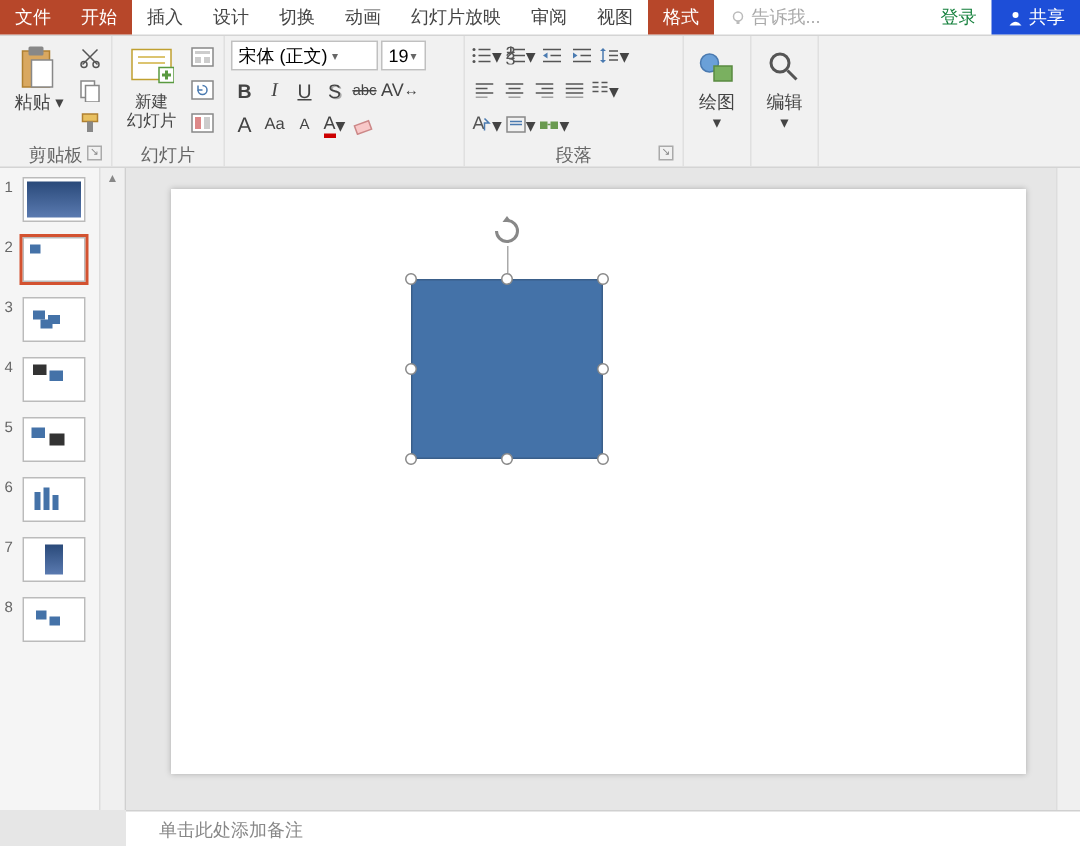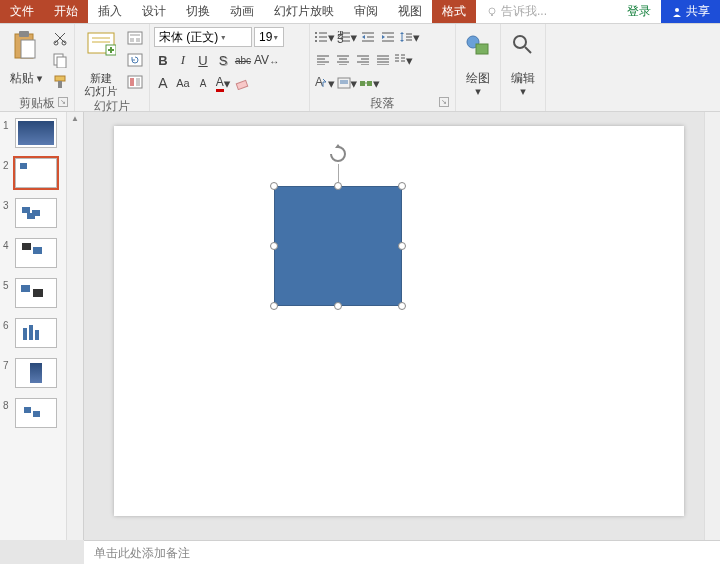--- a/index.html
+++ b/index.html
@@ -14,21 +14,21 @@
 .tab-spacer{flex:1}
 .tab.login{color:#15803d}
 .tab.share{background:#1d4ed8;color:#fff}
 .ribbon{height:88px;background:#f1f1f1;display:flex;border-bottom:1px solid #d4d4d4}
 .group{display:flex;flex-direction:column;padding:3px 4px 0;border-right:1px solid #e0e0e0}
 .group-body{flex:1;display:flex;gap:2px}
 .group-label{height:16px;font-size:11px;color:#666;text-align:center;position:relative}
 .group-label .launcher{position:absolute;right:2px;top:2px;width:10px;height:10px;border:1px solid #aaa;font-size:7px;line-height:7px;text-align:center;color:#888}
 .bigbtn{display:flex;flex-direction:column;align-items:center;justify-content:flex-start;width:44px;padding-top:2px;cursor:pointer}
 .bigbtn .icn{width:32px;height:32px;display:flex;align-items:center;justify-content:center}
-.bigbtn .lbl{font-size:11px;color:#444;text-align:center;line-height:13px;margin-top:11px}
+.bigbtn .lbl{font-size:11px;color:#444;text-align:center;line-height:13px;margin-top:1px}
 .smallcol{display:flex;flex-direction:column;gap:2px;justify-content:flex-start;padding-top:1px}
 .smallbtn{width:20px;height:20px;display:flex;align-items:center;justify-content:center;cursor:pointer}
 .row{display:flex;gap:2px;align-items:center}
 .fontbox{height:20px;border:1px solid #c0c0c0;background:#fff;padding:0 4px;font-size:11px;display:flex;align-items:center;min-width:0}
 .fontname{width:98px}
 .fontsize{width:30px}
 .dd{width:10px;text-align:center;color:#666;font-size:8px}
 .txtbtn{min-width:18px;height:20px;display:flex;align-items:center;justify-content:center;cursor:pointer;font-size:13px;color:#444}
 .txtbtn.bold{font-weight:bold}
 .txtbtn.italic{font-style:italic;font-family:serif}
@@ -45,21 +45,21 @@
 .canvas-scroll-v{position:absolute;right:0;top:0;bottom:0;width:16px;background:#f0f0f0;border-left:1px solid #ddd}
 .slide{position:absolute;left:30px;top:14px;width:570px;height:390px;background:#fff;box-shadow:0 0 4px rgba(0,0,0,0.25)}
 .shape-wrap{position:absolute;left:160px;top:60px;width:128px;height:120px}
 .shape{width:100%;height:100%;background:#4472A8;border:1px solid #3a5f8a}
 .handle{position:absolute;width:8px;height:8px;background:#fff;border:1px solid #888;border-radius:50%}
 .h-nw{left:-4px;top:-4px}.h-n{left:calc(50% - 4px);top:-4px}.h-ne{right:-4px;top:-4px}
 .h-w{left:-4px;top:calc(50% - 4px)}.h-e{right:-4px;top:calc(50% - 4px)}
 .h-sw{left:-4px;bottom:-4px}.h-s{left:calc(50% - 4px);bottom:-4px}.h-se{right:-4px;bottom:-4px}
 .rot-line{position:absolute;left:50%;top:-22px;width:1px;height:18px;background:#aaa}
 .rot-handle{position:absolute;left:calc(50% - 10px);top:-42px;color:#888}
-.notes{height:24px;background:#fff;border-top:1px solid #d0d0d0;padding:4px 10px;color:#888;font-size:12px;margin-left:84px}
+.notes{height:24px;background:#fff;border-top:1px solid #d0d0d0;padding:4px 22px;color:#888;font-size:12px;margin-left:84px}
 svg{display:block}
 </style>
 </head>
 <body>
 
 <div class="tabs">
   <div class="tab file">文件</div>
   <div class="tab active">开始</div>
   <div class="tab">插入</div>
   <div class="tab">设计</div>

